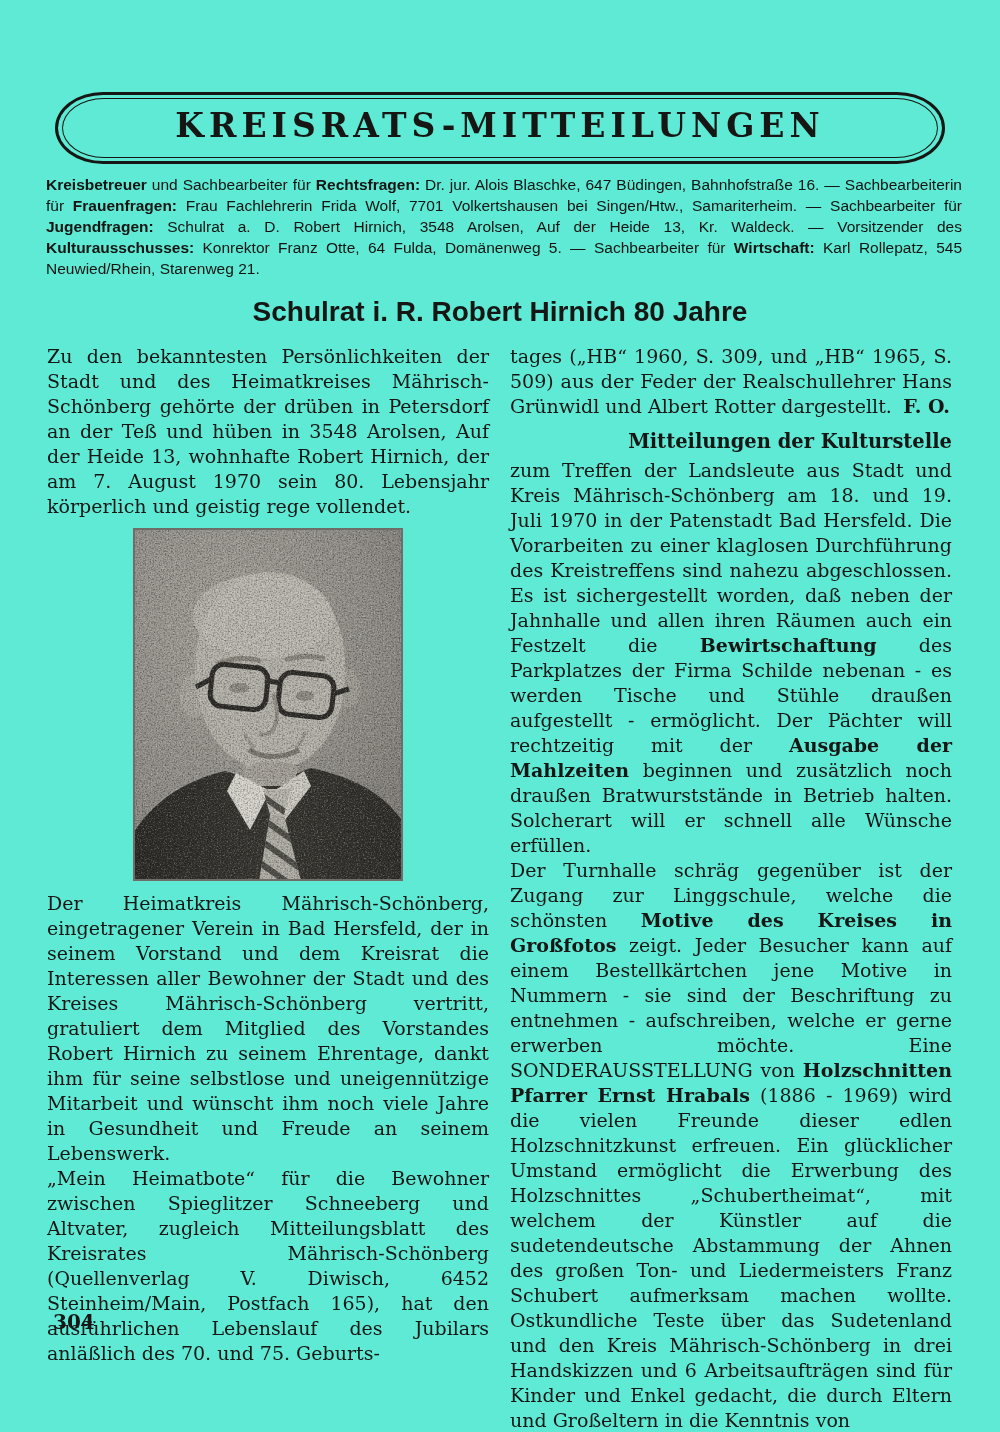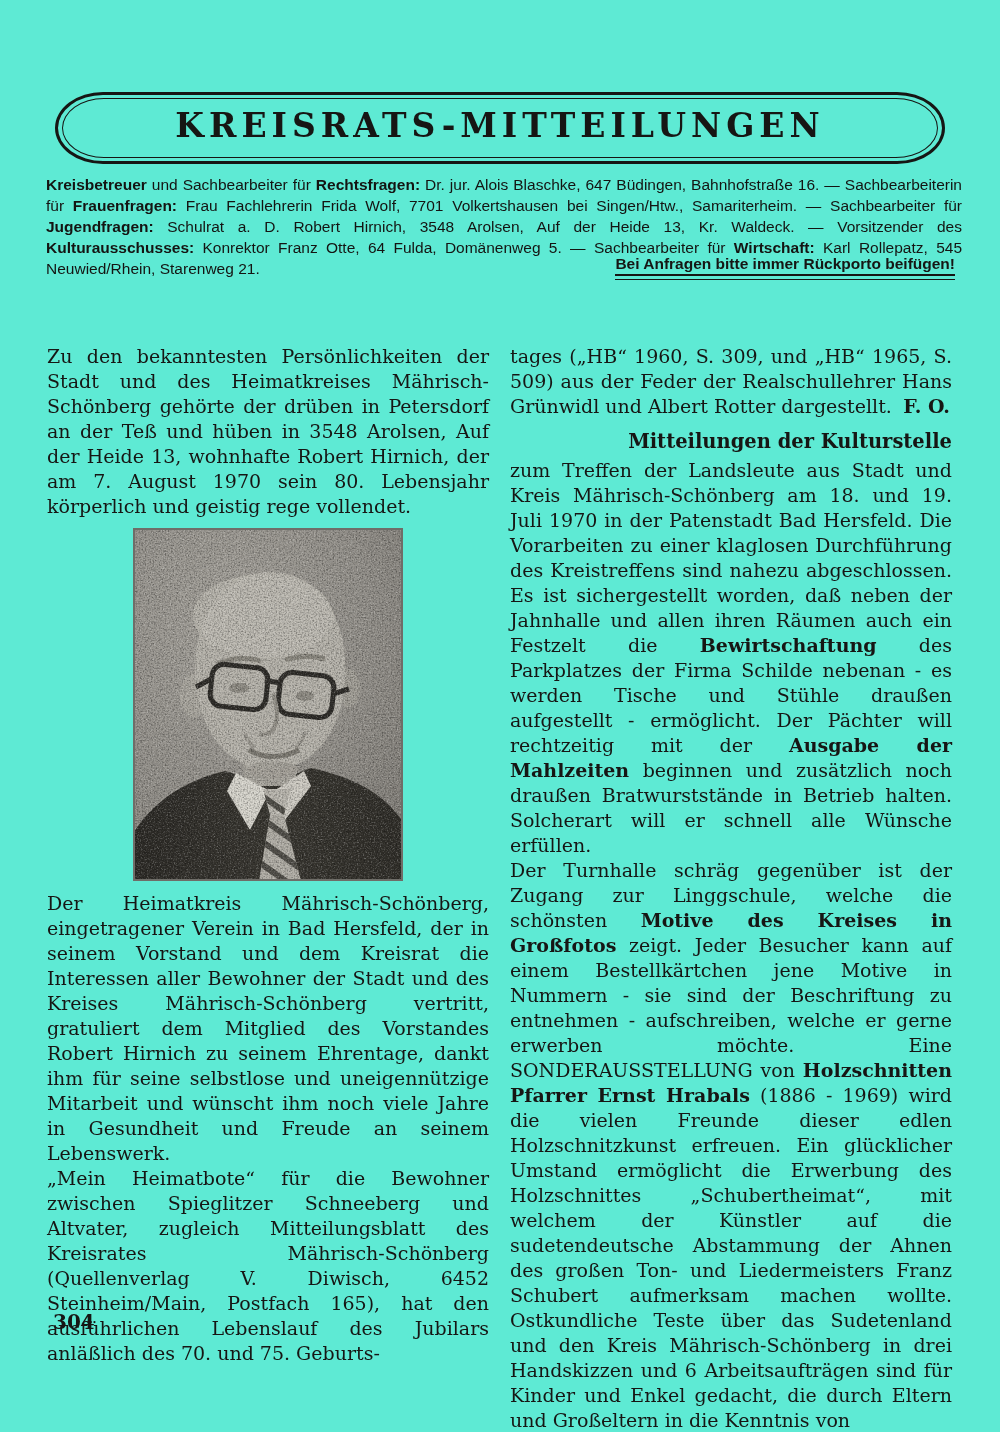--- a/index.html
+++ b/index.html
@@ -84,24 +84,22 @@
 <body>
 
 <div class="page">
 
   <div class="banner">
     <span class="banner-title">KREISRATS-MITTEILUNGEN</span>
   </div>
 
   <p class="masthead"><span class="b">Kreisbetreuer</span><span> und Sachbearbeiter für </span><span class="b">Rechtsfragen:</span><span> Dr. jur. Alois Blaschke, 647 Büdingen, Bahnhofstraße 16. — Sachbearbeiterin für </span><span class="b">Frauenfragen:</span><span> Frau Fachlehrerin Frida Wolf, 7701 Volkertshausen bei Singen/Htw., Samariterheim. — Sachbearbeiter für </span><span class="b">Jugendfragen:</span><span> Schulrat a. D. Robert Hirnich, 3548 Arolsen, Auf der Heide 13, Kr. Waldeck. — Vorsitzender des </span><span class="b">Kulturausschusses:</span><span> Konrektor Franz Otte, 64 Fulda, Domänenweg 5. — Sachbearbeiter für </span><span class="b">Wirtschaft:</span><span> Karl Rollepatz, 545 Neuwied/Rhein, Starenweg 21.</span></p>
 
-  <div class="notice">
-    <span class="notice-wrap"><span class="notice-text">Bei Anfragen bitte immer Rückporto beifügen!</span></span>
-  </div>
 
+  <h1 class="article-title">Schulrat i. R. Robert Hirnich 80 Jahre</h1>
 
   <div class="columns">
 
     <div class="col">
       <p>Zu den bekanntesten Persönlichkeiten der Stadt und des Heimatkreises Mährisch-Schönberg gehörte der drüben in Petersdorf an der Teß und hüben in 3548 Arolsen, Auf der Heide 13, wohnhafte Robert Hirnich, der am 7. August 1970 sein 80. Lebensjahr körperlich und geistig rege vollendet.</p>
 
       <div class="photo">
         <svg width="270" height="353" viewBox="0 0 270 353" xmlns="http://www.w3.org/2000/svg">
           <defs>
             <radialGradient id="bgg" cx="35%" cy="28%" r="95%">

